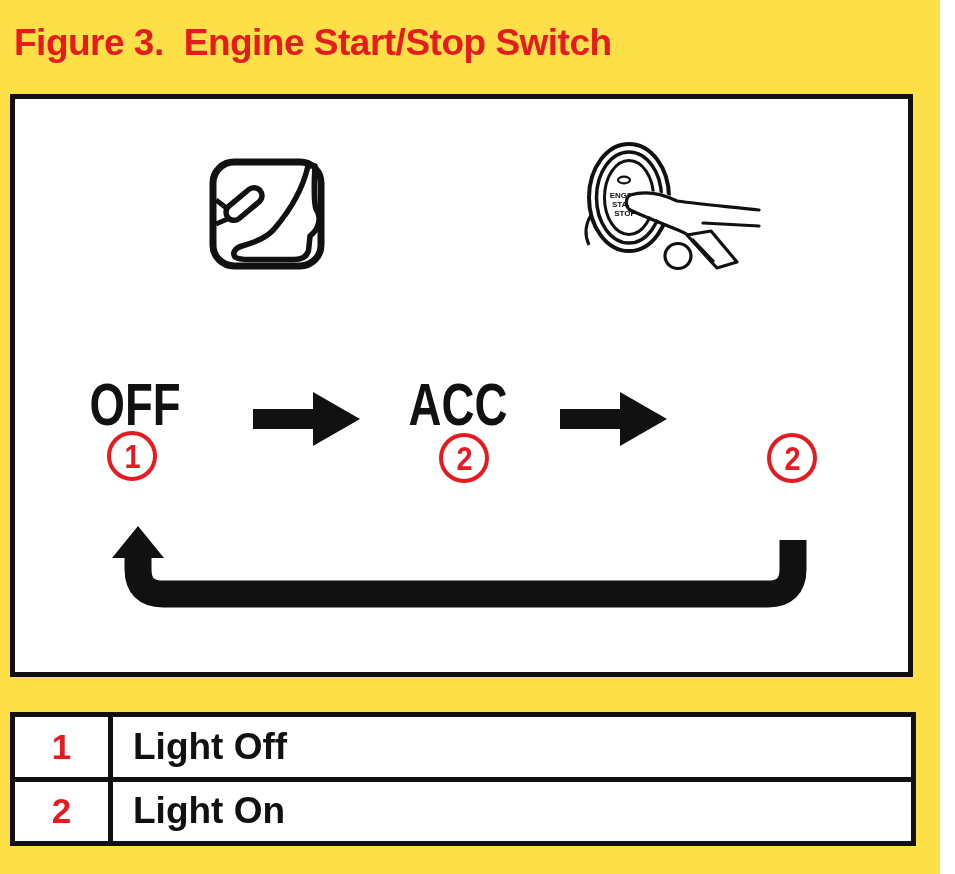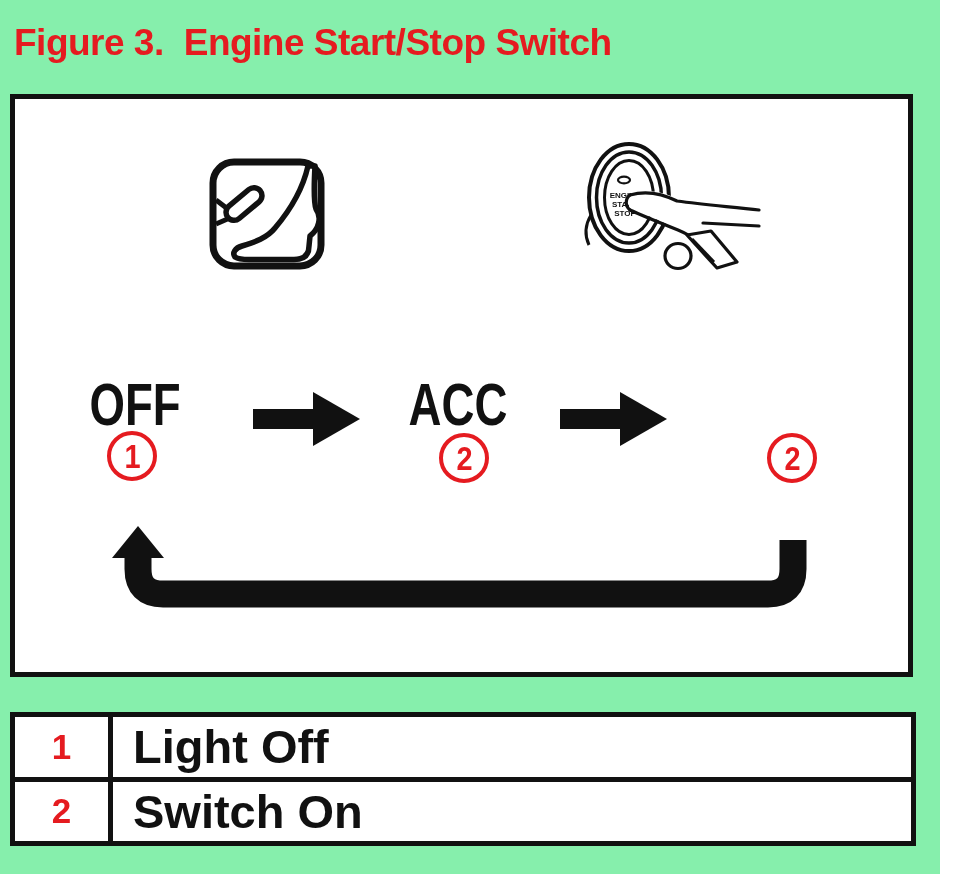--- a/index.html
+++ b/index.html
@@ -1,17 +1,17 @@
 <!DOCTYPE html>
 <html><head>
 <meta charset="utf-8">
 <style>
   html,body{margin:0;padding:0;background:#fff;}
   .page{
-    position:relative;width:940px;height:874px;background:#86efac;overflow:hidden;
+    position:relative;width:940px;height:874px;background:#fde047;overflow:hidden;
     font-family:"Liberation Sans", sans-serif;
   }
   
   .figure-title{
     position:absolute;left:14px;top:24px;margin:0;
     font-size:37px;font-weight:bold;color:#e51b20;white-space:nowrap;line-height:1;
     letter-spacing:-0.5px;
   }
   .figure-title .fig-num{margin-right:20px;}
   
@@ -54,21 +54,21 @@
   }
   .legend-row{display:flex;height:59.5px;}
   .legend-row.first{border-bottom:5px solid #111;}
   .legend-key{
     width:93px;border-right:5px solid #111;flex:none;
     display:flex;align-items:center;justify-content:center;
     color:#e51b20;font-size:35px;font-weight:bold;
   }
   .legend-label{
     flex:1;display:flex;align-items:center;padding-left:20px;
-    color:#111;font-size:47px;font-weight:bold;
+    color:#111;font-size:37px;font-weight:bold;
   }
   svg{display:block;}
 </style>
 </head>
 <body>
 
 <div class="page">
 
   <h1 class="figure-title">
     <span class="fig-num">Figure 3.</span><span>Engine Start/Stop Switch</span>
@@ -141,17 +141,17 @@
     </svg>
   </div>
 
   <div class="legend">
     <div class="legend-row first">
       <div class="legend-key">1</div>
       <div class="legend-label">Light Off</div>
     </div>
     <div class="legend-row">
       <div class="legend-key">2</div>
-      <div class="legend-label">Switch On</div>
+      <div class="legend-label">Light On</div>
     </div>
   </div>
 
 </div>
 
 </body></html>

